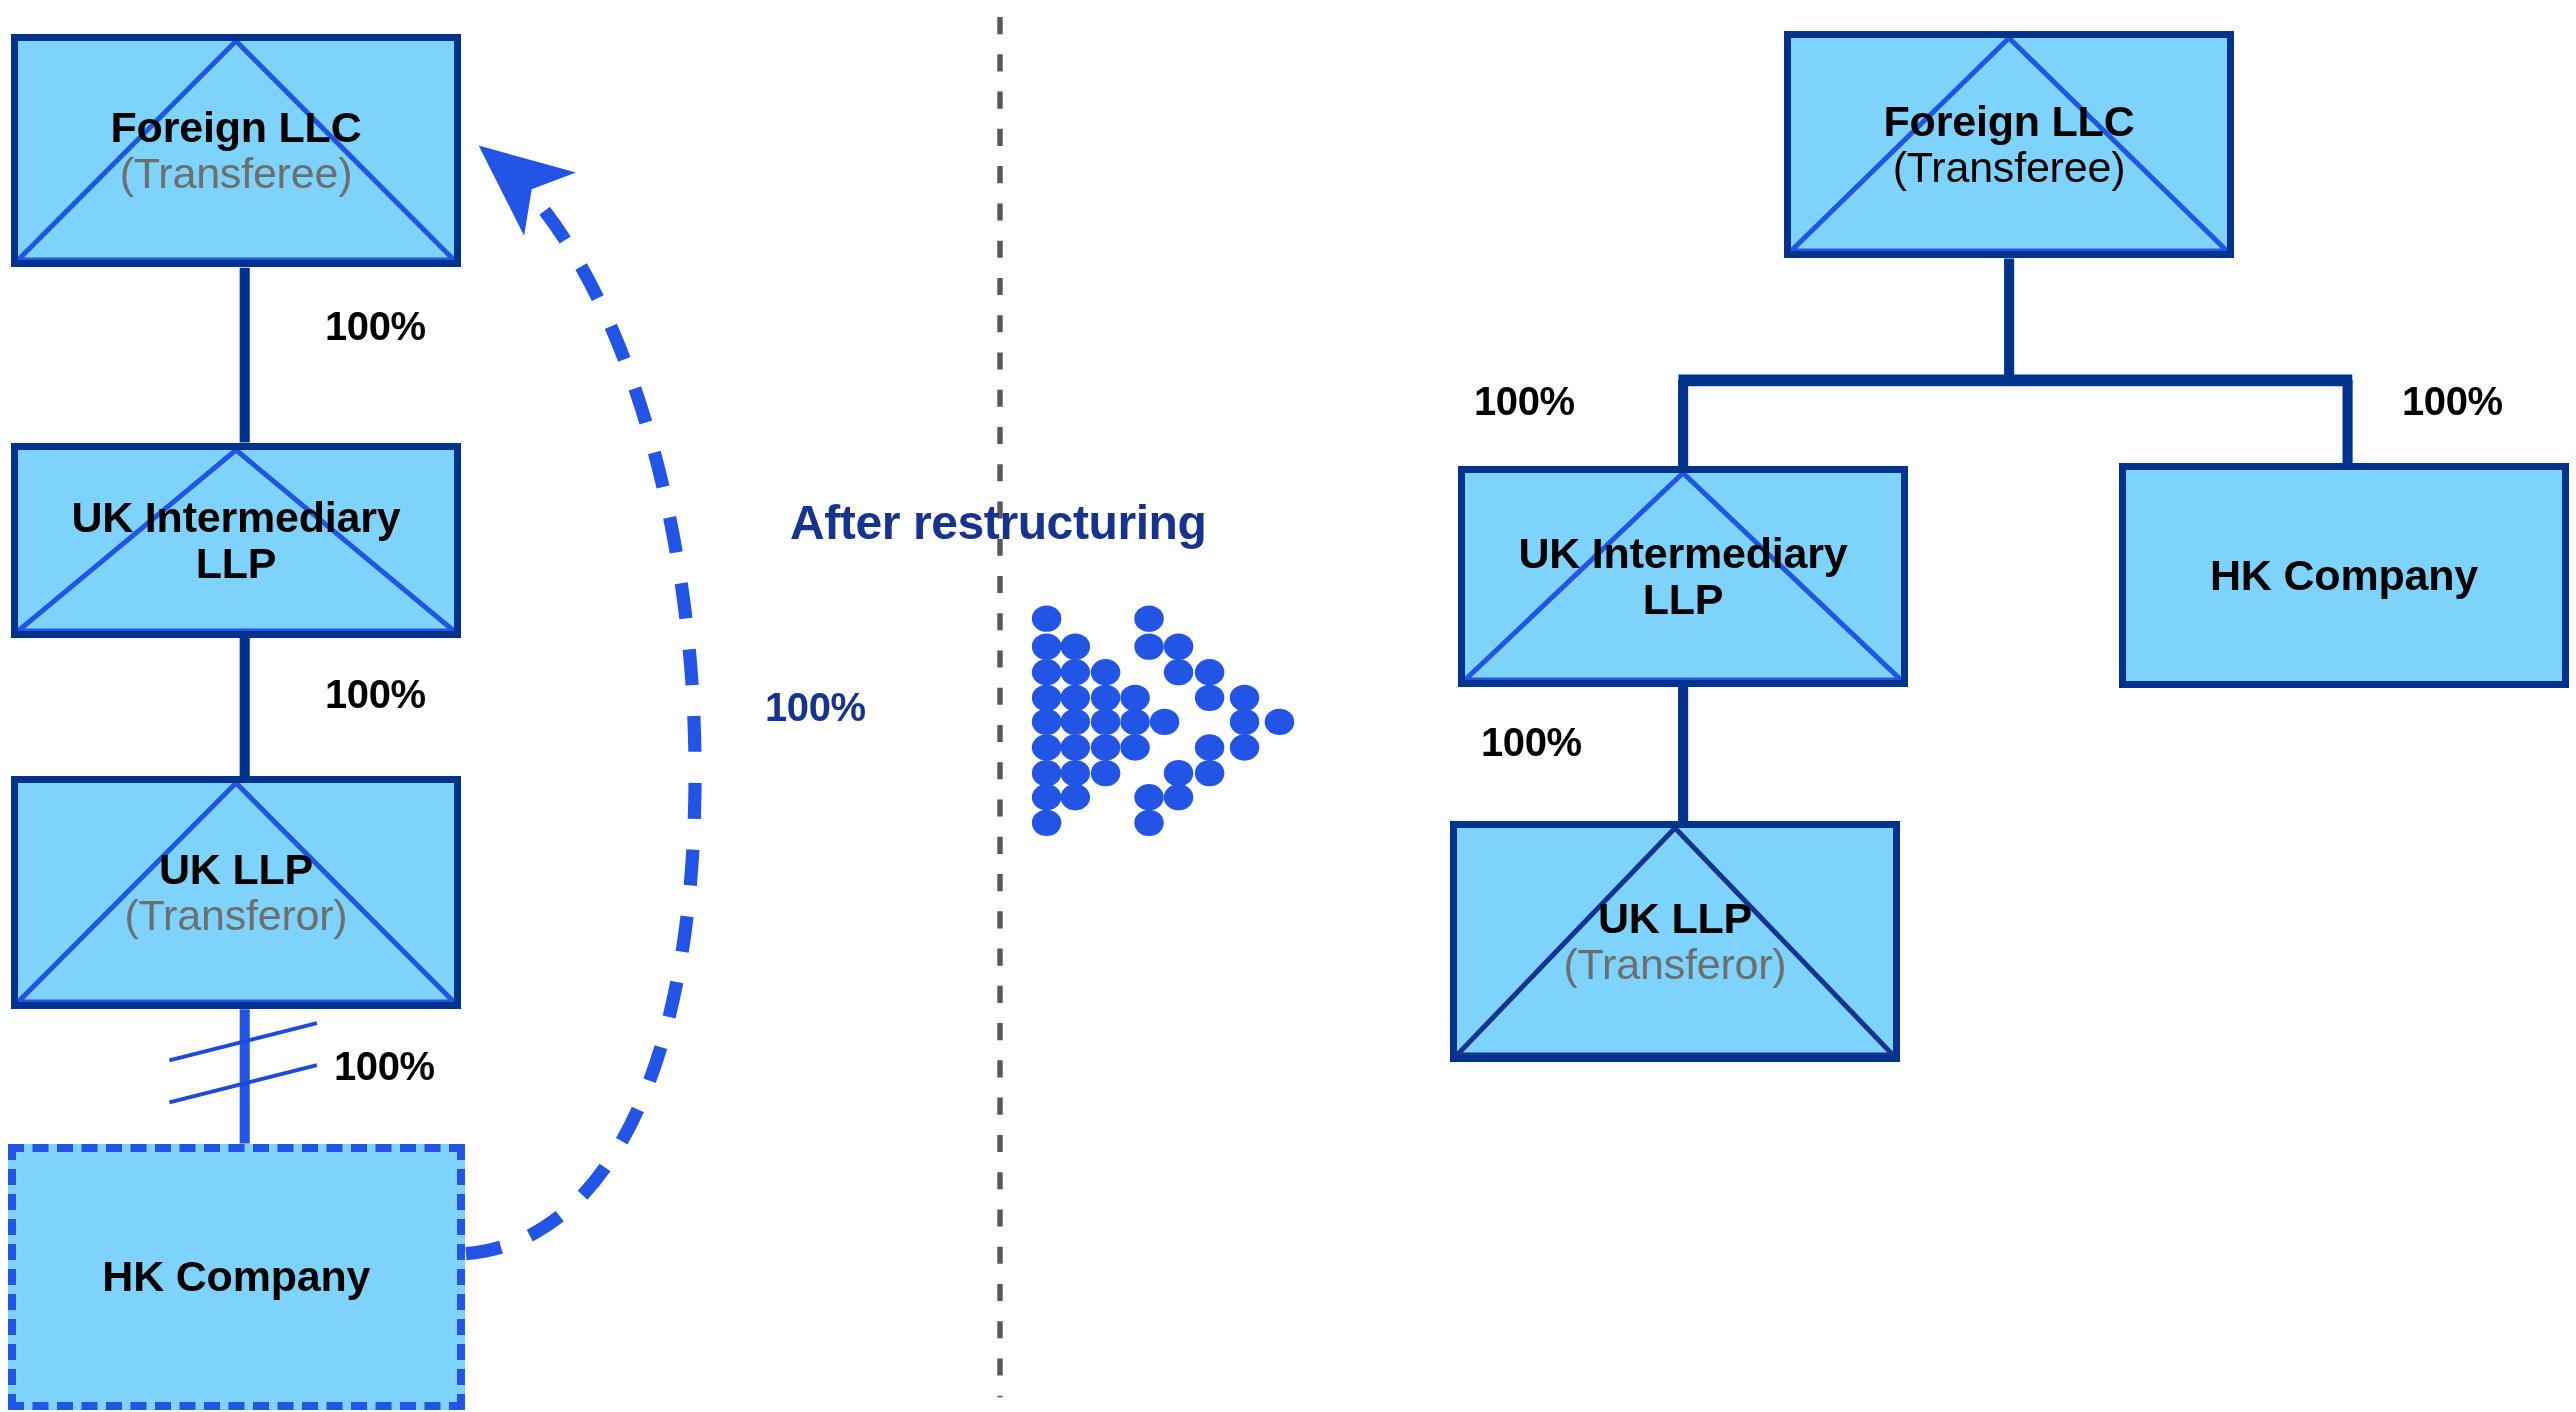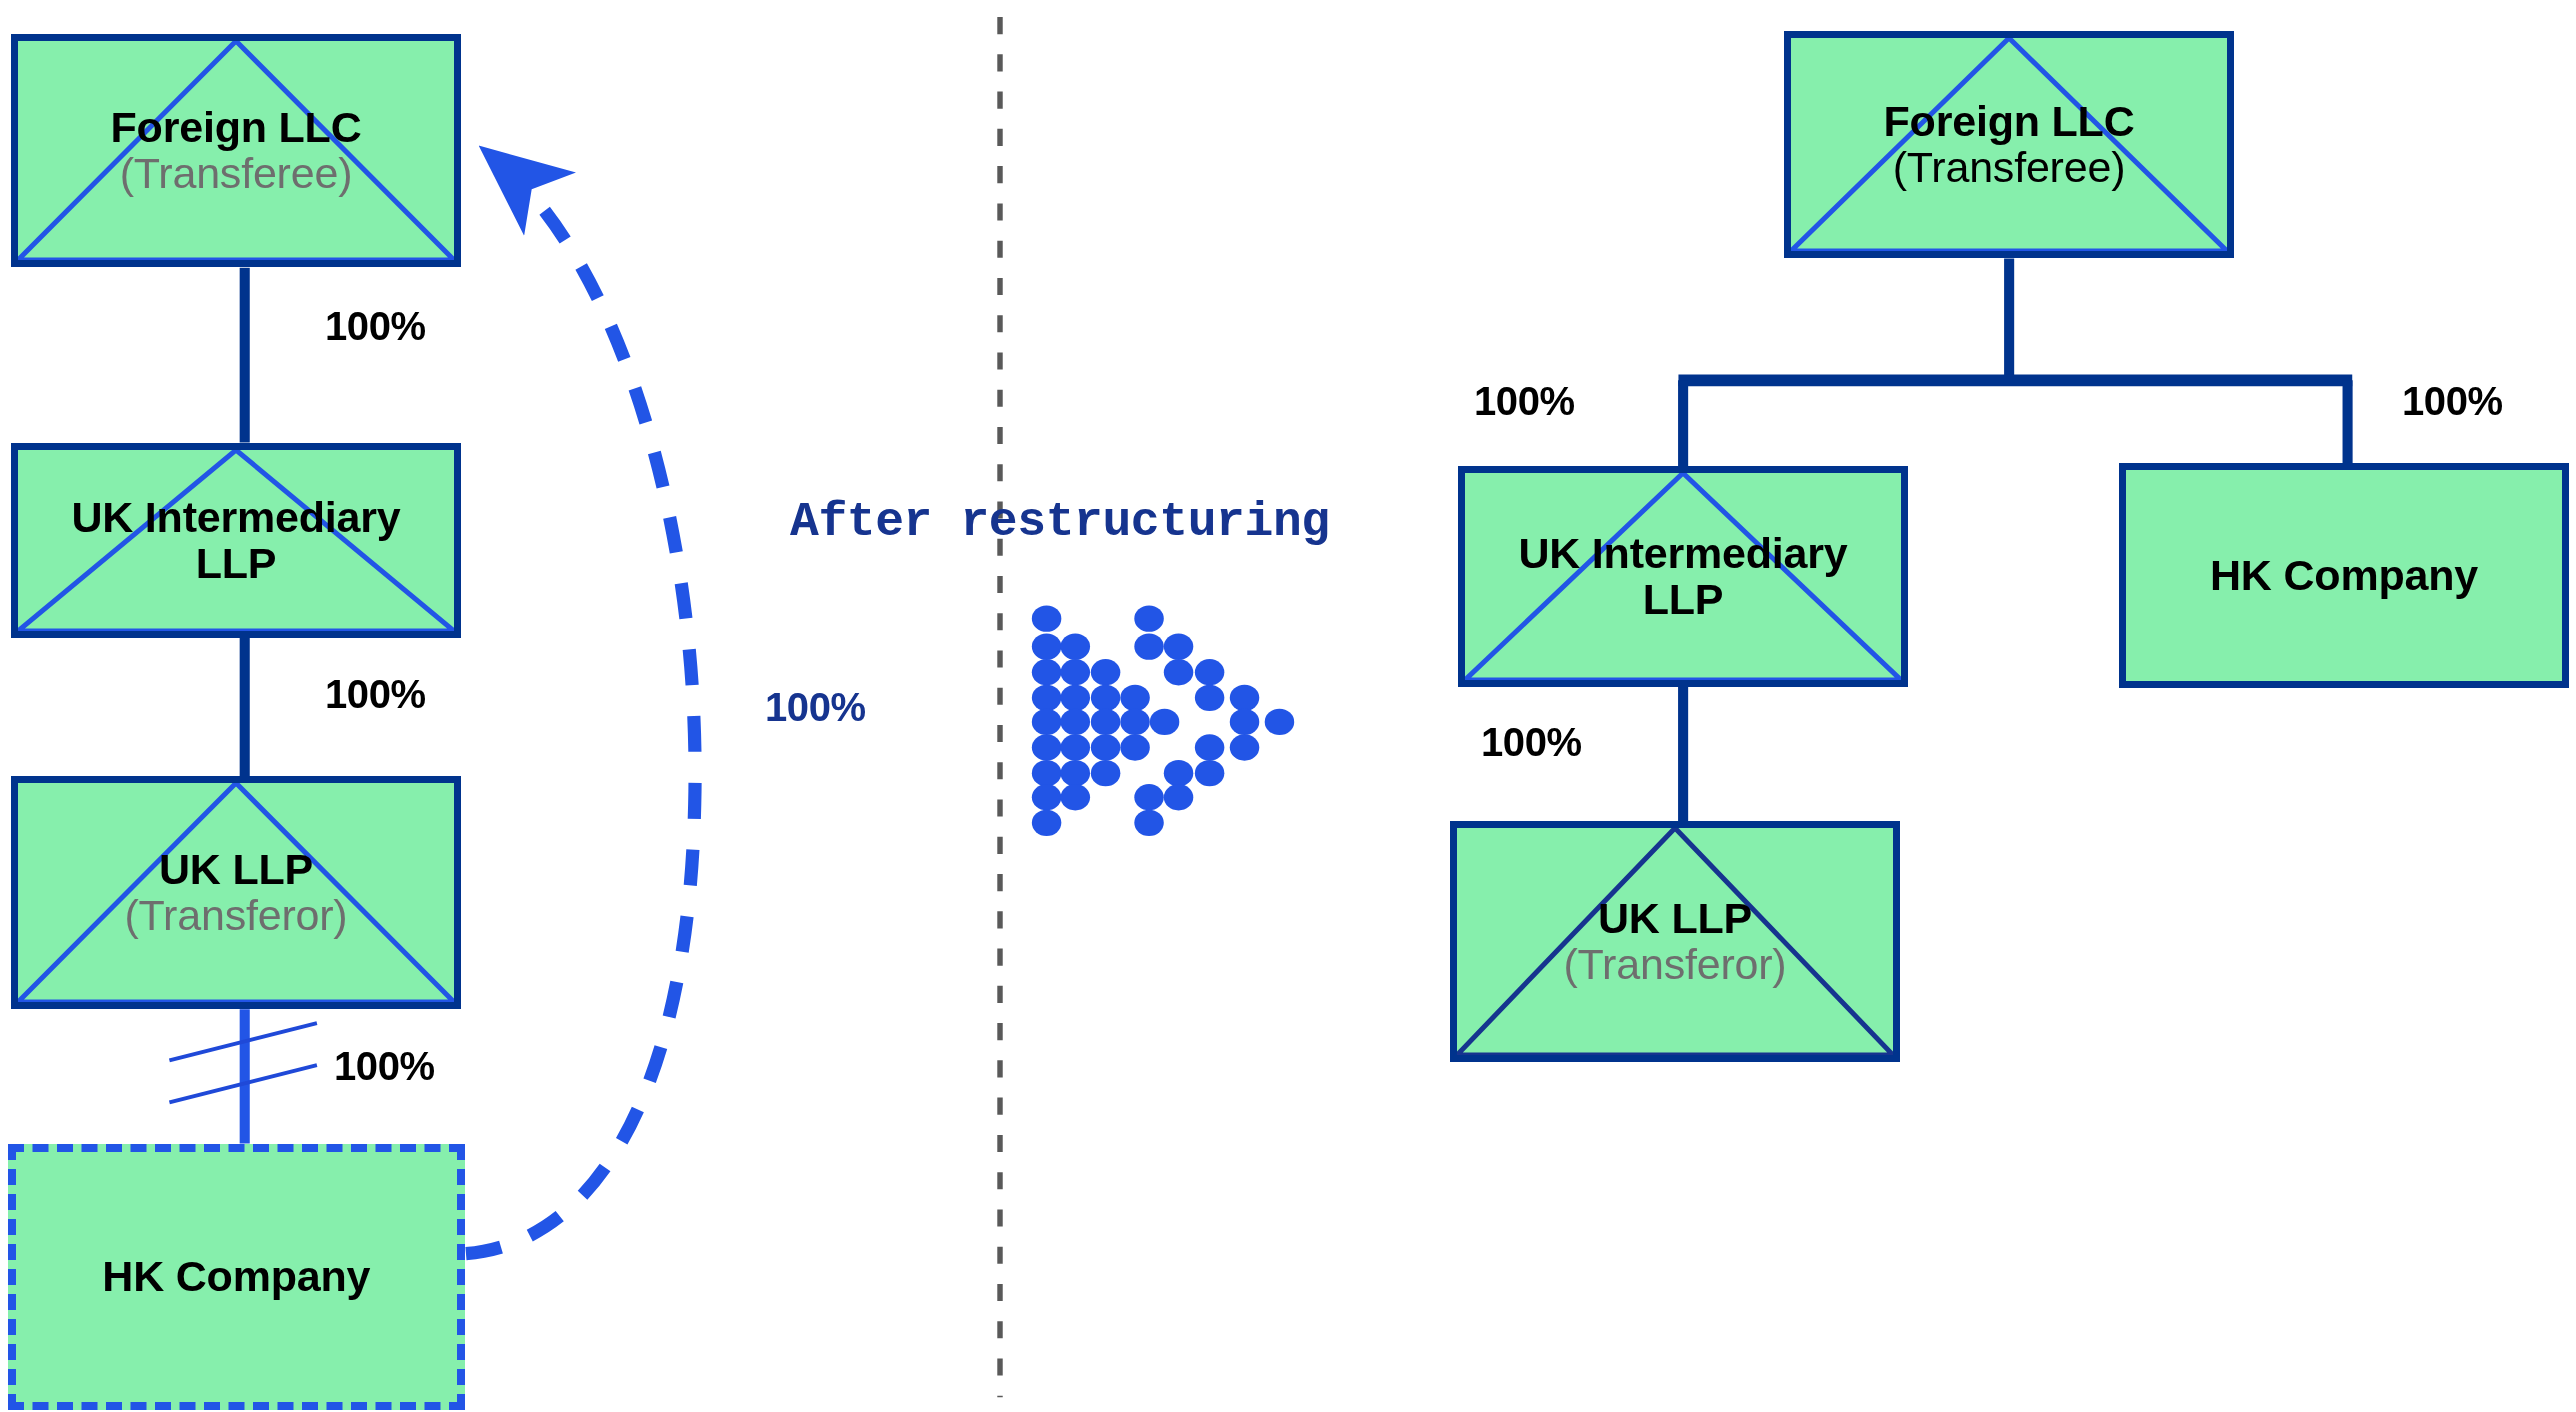--- a/index.html
+++ b/index.html
@@ -6,21 +6,21 @@
   body{
     width:2576px;height:1412px;position:relative;overflow:hidden;
     font-family:"Liberation Sans", sans-serif;
   }
   #stage{position:absolute;left:0;top:0;width:2576px;height:1412px;}
   svg.layer{position:absolute;left:0;top:0;width:2576px;height:1412px;overflow:visible;}
 
   
   .node{
     position:absolute;
-    background:#86efac;
+    background:#7dd3fc;
     border:7px solid #00338D;
     box-sizing:border-box;
     display:flex;flex-direction:column;
     align-items:center;justify-content:center;
     text-align:center;
     z-index:4;
   }
   .node.dashed{border-style:dashed;border-color:#2255E6;border-width:8.5px;}
   .node .ttl{
     font-size:43px;font-weight:bold;color:#000000;line-height:1.06;
@@ -36,21 +36,21 @@
   
   .pct{
     position:absolute;font-size:40px;font-weight:bold;color:#000000;
     white-space:nowrap;z-index:6;letter-spacing:-0.4px;text-align:center;
   }
   .pct.navy{color:#16348F;}
 
   
   .caption{
     position:absolute;font-size:48px;font-weight:bold;color:#16348F;
-    white-space:nowrap;z-index:6;letter-spacing:-0.4px;font-family:Liberation Mono, monospace;
+    white-space:nowrap;z-index:6;letter-spacing:-0.4px;
   }
 </style>
 </head>
 <body>
 
 <div id="stage">
 
   <svg class="layer" viewBox="0 0 3318 1819">
     <defs>
       <marker id="arrowhead" markerWidth="7" markerHeight="7" refX="5.2" refY="3.5" orient="auto">

